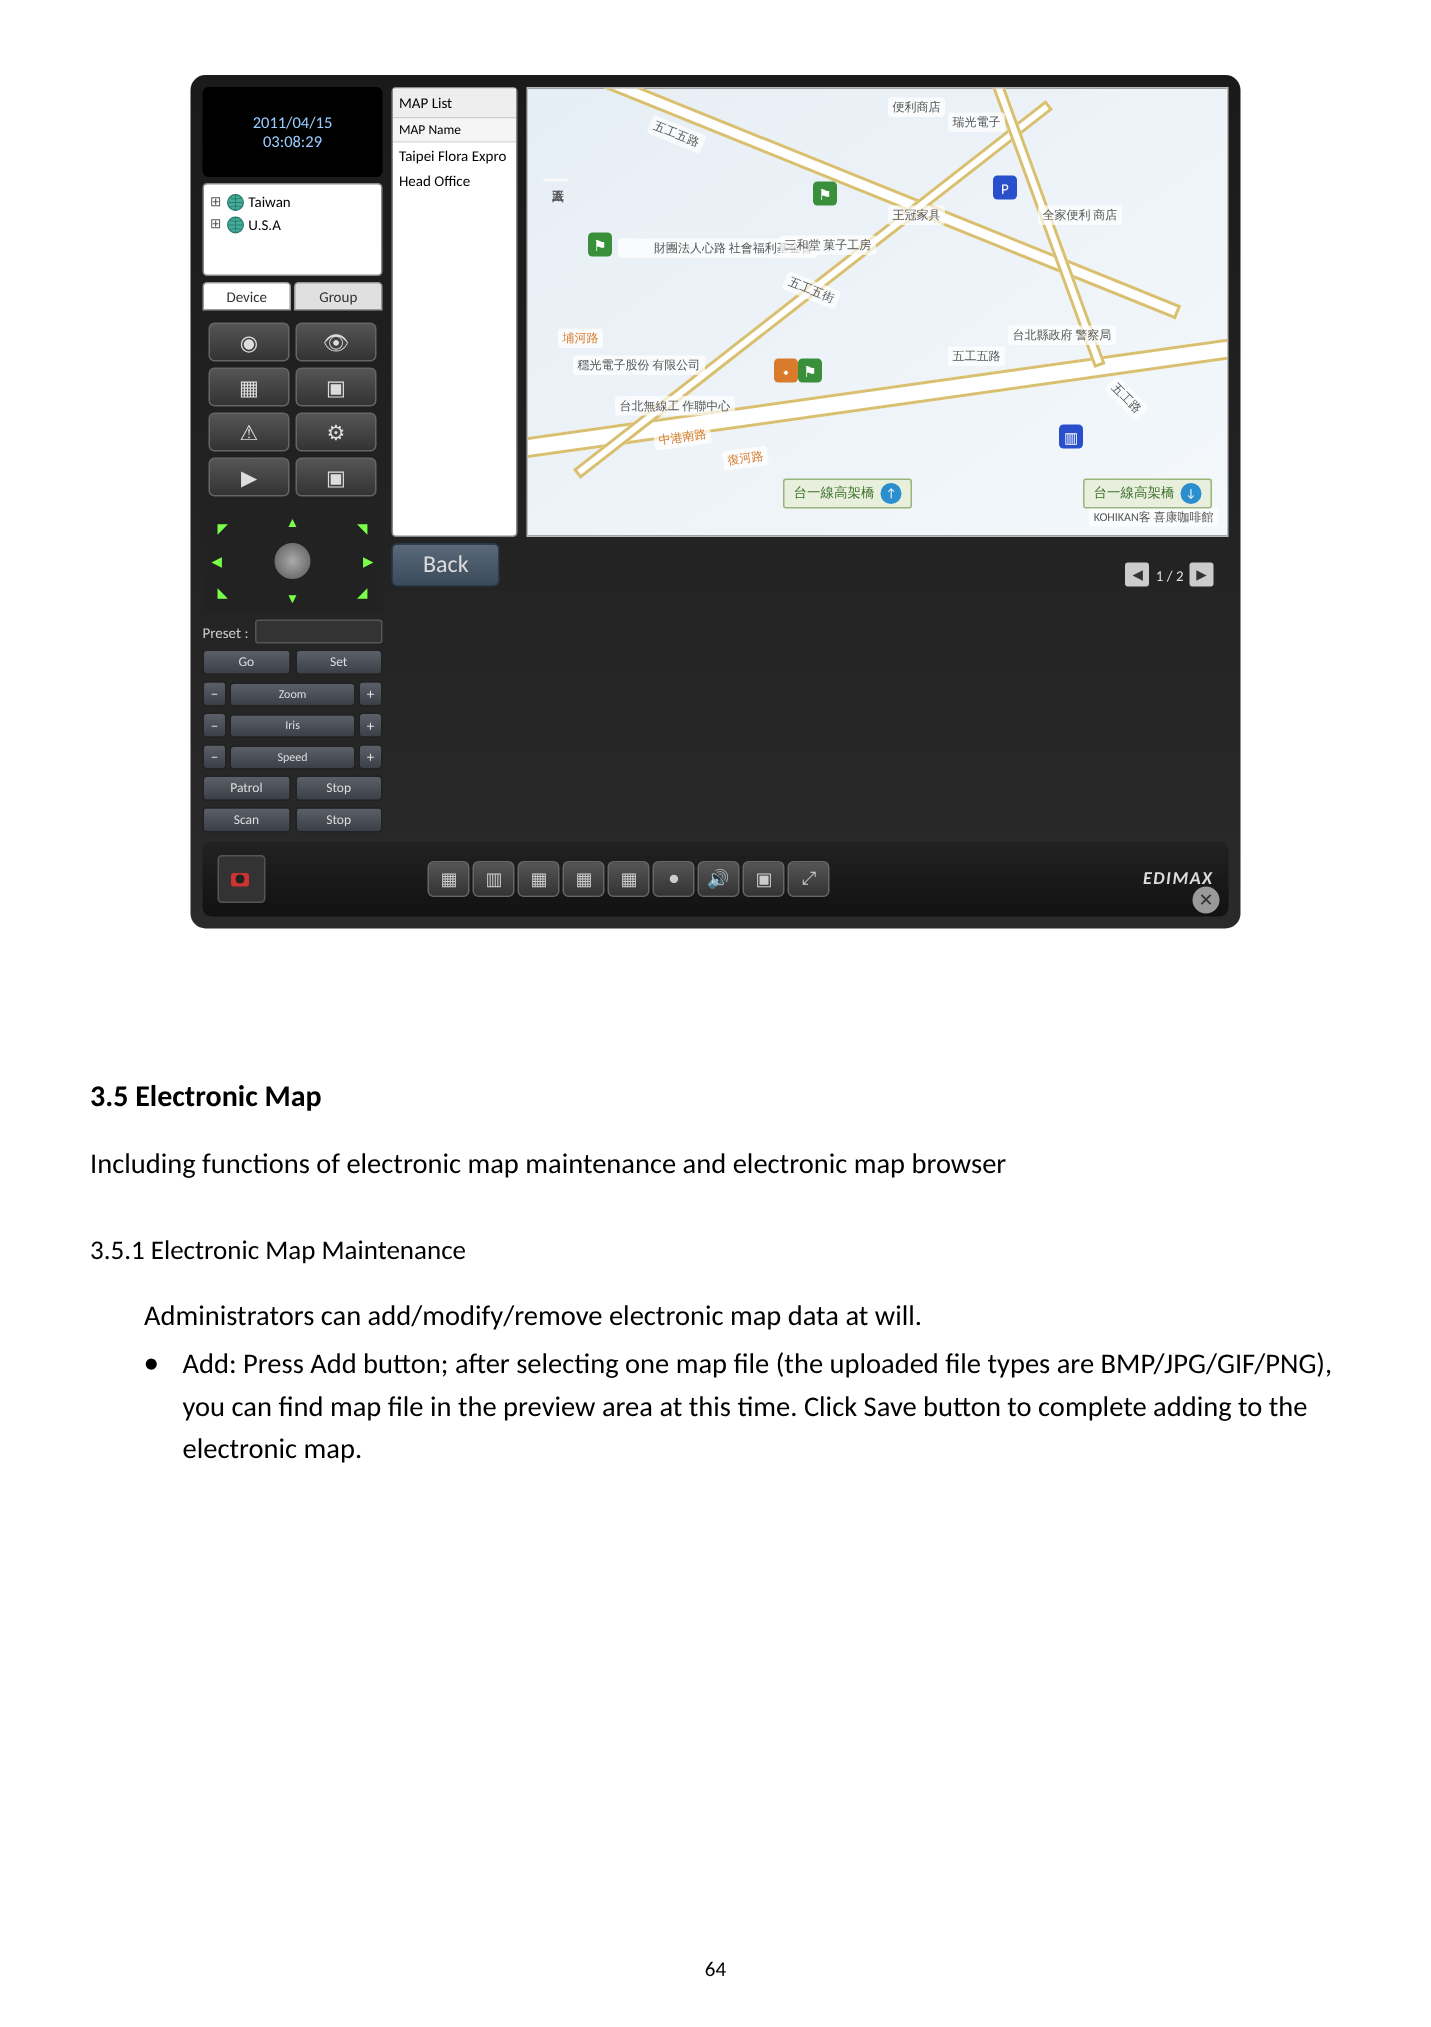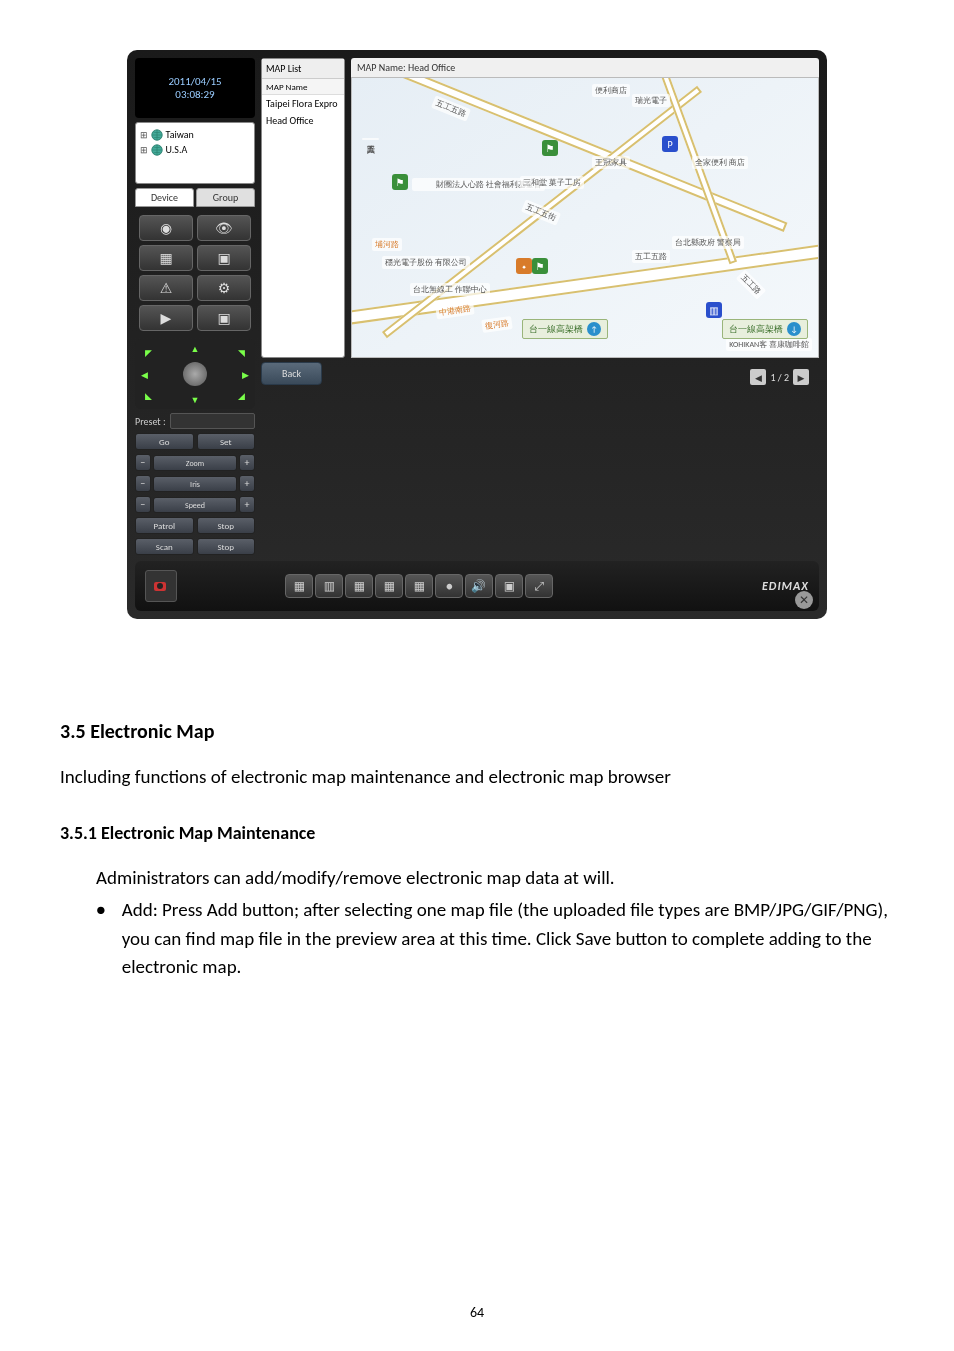--- a/index.html
+++ b/index.html
@@ -42,31 +42,31 @@
   .road.r3 { width: 400px; height: 8px; top: 130px; left: -10px; transform: rotate(-38deg); }
   .road.r4 { width: 300px; height: 8px; top: 40px; left: 180px; transform: rotate(70deg); }
   .map-label { position: absolute; font-size: 8px; color: #555; background: rgba(255,255,255,0.7); padding: 1px 3px; border-radius: 2px; }
   .map-pin { position: absolute; width: 16px; height: 16px; border-radius: 3px; display: flex; align-items: center; justify-content: center; font-size: 10px; color: #fff; }
   .pin-gr { background: #3a8f3a; }
   .pin-bl { background: #2a4fcc; }
   .pin-or { background: #d87b2a; }
   .hwy-chip { position: absolute; background: #e8efdd; border: 1px solid #9ab57a; font-size: 9px; padding: 2px 6px; color: #3a6f2a; border-radius: 2px; }
   .hwy-arrow { width: 14px; height: 14px; background: #2a8fcc; border-radius: 50%; display: inline-flex; align-items: center; justify-content: center; color: #fff; font-size: 8px; margin-left: 2px; }
   .back-row { display: flex; }
-  .back-btn { background: linear-gradient(#5a6a7a,#3a4a5a); color: #ddd; font-size: 10px; padding: 4px 20px; border-radius: 4px; border: 1px solid #2a3a4a; text-align: right; }
+  .back-btn { background: linear-gradient(#5a6a7a,#3a4a5a); color: #ddd; font-size: 16px; padding: 4px 20px; border-radius: 4px; border: 1px solid #2a3a4a; text-align: right; }
   .bottom-bar { margin-top: 6px; display: flex; align-items: center; gap: 8px; background: linear-gradient(#222,#111); border-radius: 6px; padding: 6px 10px; position: relative; height: 50px; }
   .cam-thumb { width: 32px; height: 32px; background: #333; border: 1px solid #555; border-radius: 3px; display: flex; align-items: center; justify-content: center; }
   .tool-row { display: flex; gap: 2px; margin: 0 auto; }
   .tool-btn { width: 28px; height: 24px; background: linear-gradient(#555,#333); border: 1px solid #666; border-radius: 4px; display: flex; align-items: center; justify-content: center; color: #ccc; font-size: 12px; }
   .pager { display: flex; align-items: center; gap: 4px; color: #ddd; font-size: 10px; position: absolute; right: 10px; top: -20px; }
   .pager-btn { width: 16px; height: 16px; background: #ccc; color: #333; display: flex; align-items: center; justify-content: center; border-radius: 2px; font-size: 9px; }
   .brand { color: #ddd; font-size: 12px; font-weight: bold; letter-spacing: 1px; font-style: italic; margin-left: auto; }
   .close-x { position: absolute; right: 6px; bottom: 2px; width: 18px; height: 18px; background: #999; border-radius: 50%; color: #333; display: flex; align-items: center; justify-content: center; font-size: 12px; }
   h2.sec { font-size: 20px; font-weight: bold; margin: 30px 0 20px; }
-  h3.sub { font-size: 18px; font-weight: bold; margin: 30px 0 20px; }
+  h3.sub { font-size: 18px; font-weight: normal; margin: 30px 0 20px; }
   p.body { font-size: 19px; line-height: 1.5; margin-bottom: 20px; }
   .bullet-wrap { padding-left: 36px; }
   .bullet-row { display: flex; gap: 16px; margin-top: 4px; }
   .bullet-dot { font-size: 16px; line-height: 28px; }
   .bullet-txt { font-size: 19px; line-height: 1.5; flex: 1; }
   .pagenum { position: absolute; bottom: 30px; left: 0; right: 0; text-align: center; font-size: 14px; }
 </style>
 </head>
 <body>
 
@@ -155,24 +155,20 @@
 
       <div class="right-col">
         <div class="top-row">
           <div class="maplist-box">
             <div class="maplist-head">MAP List</div>
             <div class="maplist-col">MAP Name</div>
             <div class="maplist-item">Taipei Flora Expro</div>
             <div class="maplist-item">Head Office</div>
           </div>
           <div class="map-area">
-            <div class="map-title">
-              <span>MAP Name:</span>
-              <span>Head Office</span>
-            </div>
             <div class="map-img">
               <div class="road r1"></div>
               <div class="road r2"></div>
               <div class="road r3"></div>
               <div class="road r4"></div>
               <div class="map-label" style="top:6px;left:240px;">便利商店</div>
               <div class="map-label" style="top:16px;left:280px;">瑞光電子</div>
               <div class="map-label" style="top:24px;left:80px;transform:rotate(22deg);">五工五路</div>
               <div class="map-label" style="top:60px;left:10px;writing-mode:vertical-rl;">五工六路</div>
               <div class="map-label" style="top:100px;left:60px;padding-left:24px;">財團法人心路 社會福利基金會</div>

